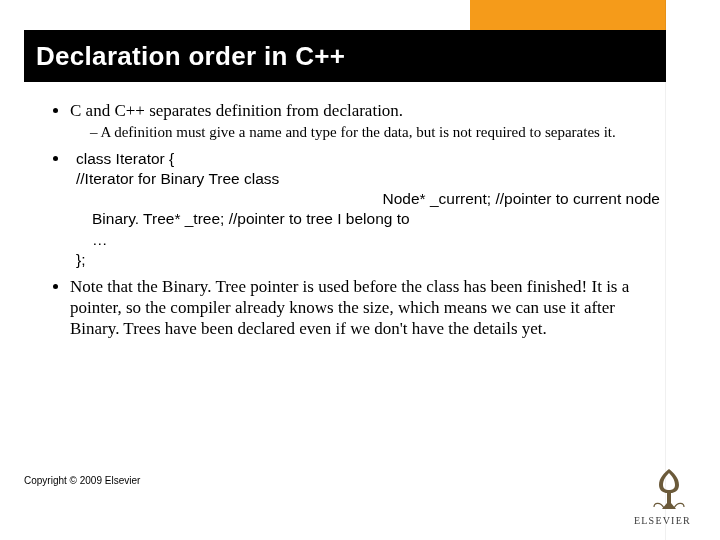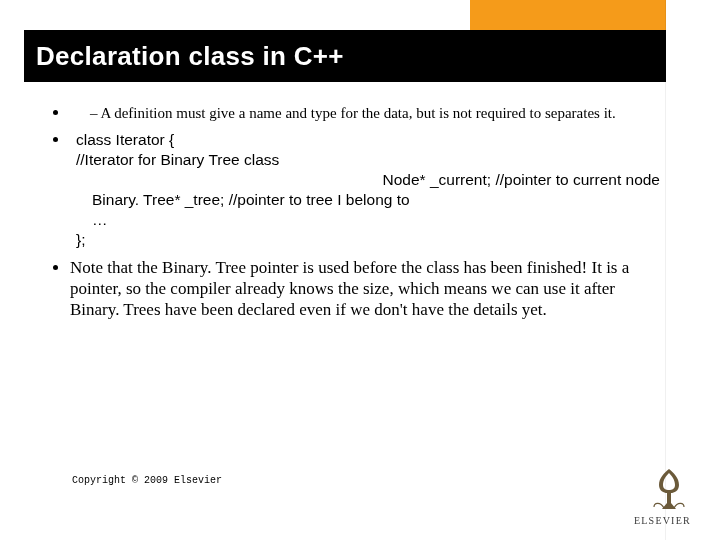--- a/index.html
+++ b/index.html
@@ -78,24 +78,23 @@
     line-height: 1.3;
     margin-top: 2px;
   }
   .ind1 { padding-left: 6px; }
   .ind2 { padding-left: 22px; }
   .ind3 { padding-left: 32px; text-align: right; }
   .copyright {
     position: absolute;
     left: 24px;
     bottom: 54px;
-    font-family: Liberation Mono, monospace;
+    font-family: Liberation Sans, sans-serif;
     font-size: 10px;
     color: #000;
-    margin-left: 48px;
   }
   .logo {
     position: absolute;
     right: 16px;
     bottom: 14px;
     text-align: left;
     width: 70px;
   }
   .logo svg { display: block; margin: 0 auto 2px auto; }
   .logo-label {
@@ -105,26 +104,27 @@
     color: #3b3b3b;
   }
 </style>
 </head>
 <body>
 
 <div class="orange-block"></div>
 <div class="right-rule"></div>
 
 <div class="title-bar">
-  <span class="title-text">Declaration class in C++</span>
+  <span class="title-text">Declaration order in C++</span>
 </div>
 
 <div class="content">
   <ul class="top">
     <li>
+      <span>C and C++ separates definition from declaration.</span>
       <ul class="sub">
         <li>A definition must give a name and type for the data, but is not required to separates it.</li>
       </ul>
     </li>
     <li>
       <div class="code-block">
         <div class="ind1">class Iterator {</div>
         <div class="ind1">//Iterator for Binary Tree class</div>
         <div class="ind3">Node* _current; //pointer to current node</div>
         <div class="ind2">Binary. Tree* _tree; //pointer to tree I belong to</div>

